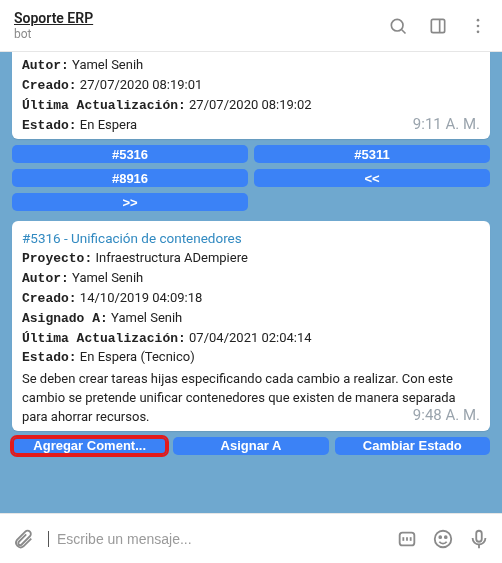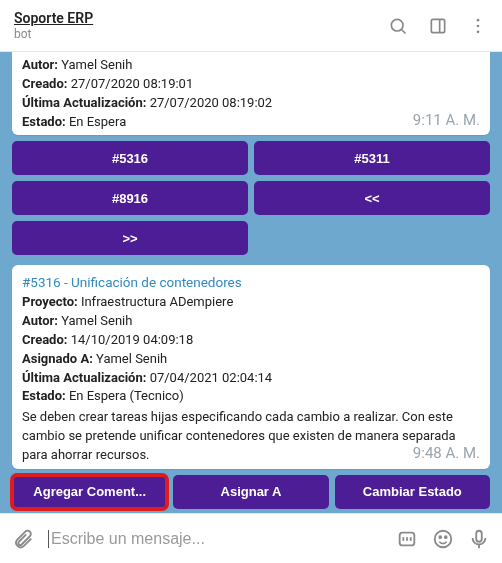--- a/index.html
+++ b/index.html
@@ -25,51 +25,51 @@
     flex: 1; background: #6fa8cf; padding: 0 12px 8px 12px;
     overflow: hidden; position: relative;
     display: flex; flex-direction: column;
   }
   .bubble {
     background: #fff; border-radius: 6px; padding: 8px 10px 6px 10px;
     box-shadow: 0 1px 1px rgba(0,0,0,0.08);
     font-size: 13px; line-height: 1.45; color: #222; position: relative;
   }
   .bubble .field-line { white-space: normal; }
-  .bubble strong { font-weight: 700; }
+  .bubble strong { font-weight: 700; font-family: Liberation Mono, monospace; }
   .bubble-top { margin-top: 0; border-top-left-radius: 0; border-top-right-radius: 0; padding-top:4px;}
   .time {
     position: absolute; right: 10px; bottom: 4px;
     font-size: 15px; color: #9aa4ad;
   }
   .pad-for-time { padding-bottom: 4px; }
 
   .btn-grid { margin-top: 6px; display: grid; gap: 6px; grid-template-columns: 1fr 1fr; }
   .tg-btn {
-    background: #4c1d95; color: #fff; font-size: 13px; font-weight:600;
-    border: none; border-radius: 5px; height: 34px;
+    background: #3b82f6; color: #fff; font-size: 13px; font-weight:600;
+    border: none; border-radius: 5px; height: 18px;
     display:flex; align-items:center; justify-content:center;
     cursor:pointer;
   }
 
   .second-card { margin-top: 10px; }
   .link-title { color: #328ac1; text-decoration: none; font-size: 13.5px; }
   .desc { margin-top: 2px; }
 
   .btn-row-3 { margin-top: 6px; display:grid; grid-template-columns:1fr 1fr 1fr; gap:6px; }
   .highlight-btn { box-shadow: 0 0 0 2px #e21b1b inset, 0 0 0 2px #e21b1b; }
 
   .composer {
     height: 50px; background:#fff; display:flex; align-items:center;
     padding: 0 12px; gap: 14px; border-top:1px solid #e6e6e6;
   }
   .composer svg { width: 22px; height:22px; color:#8a8a8a; }
   .msg-input {
-    flex:1; border:none; outline:none; font-size:16px; color:#333;
-    border-left:1px solid #555; padding-left:2px;
+    flex:1; border:none; outline:none; font-size:14px; color:#333;
+    border-left:1px solid #555; padding-left:8px;
   }
   .msg-input::placeholder { color:#9a9a9a; }
   .comp-right { display:flex; gap:14px; color:#8a8a8a; }
 </style>
 </head>
 <body>
 
 <div class="header">
   <div class="header-titles">
     <div class="chat-title">Soporte ERP</div>

